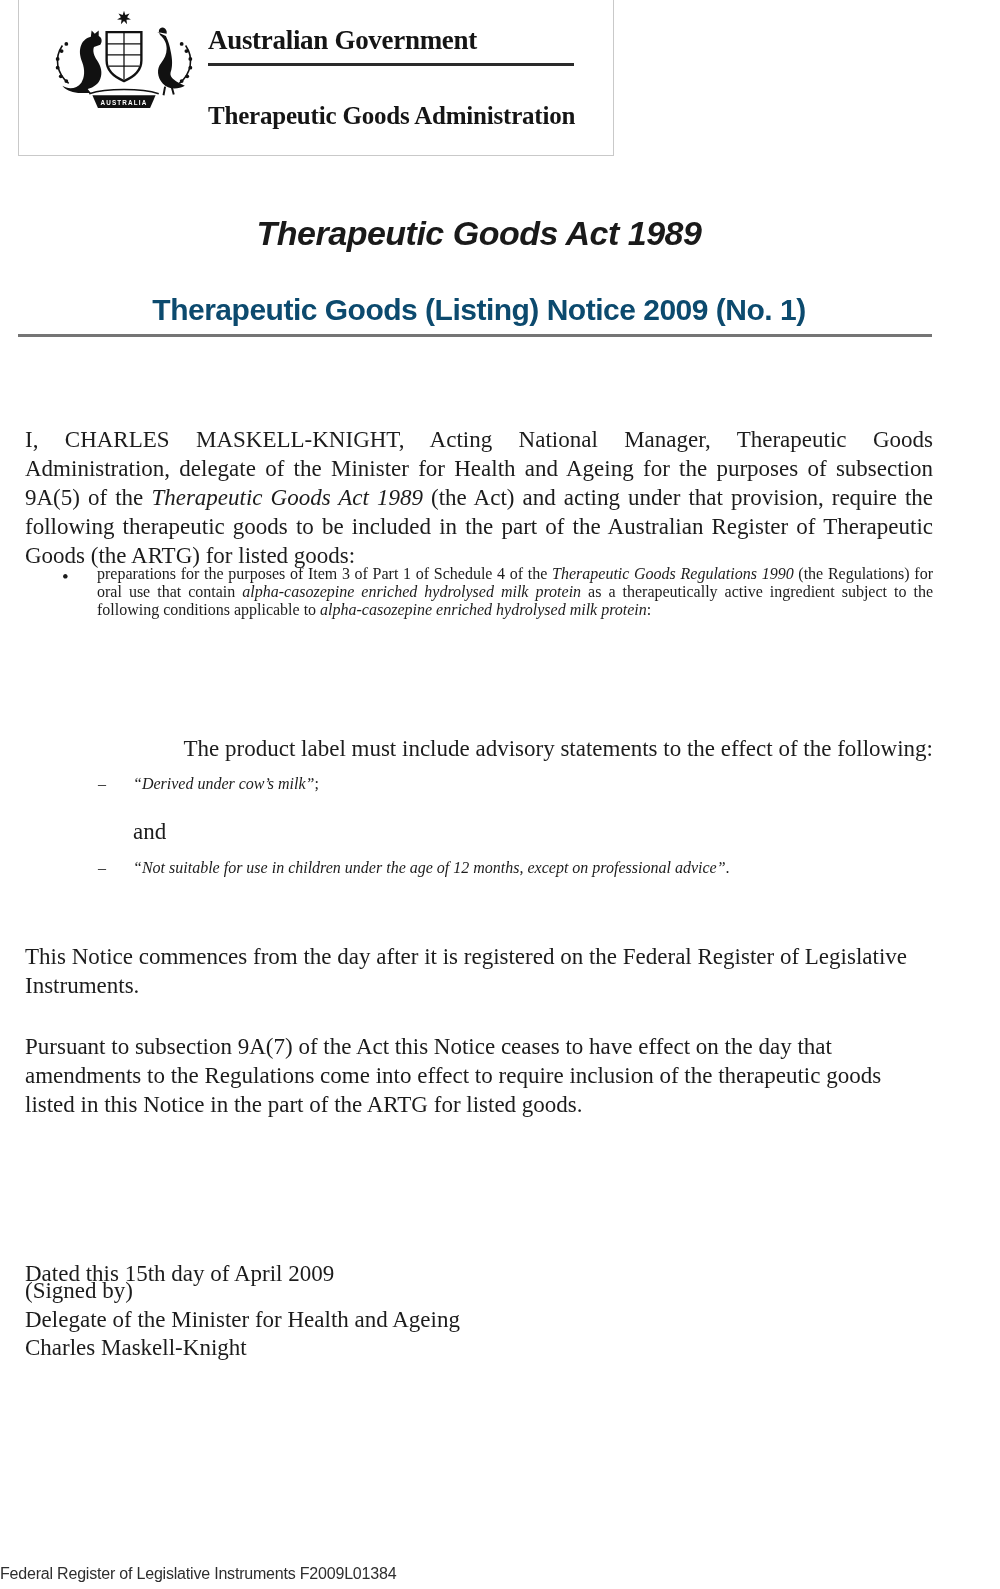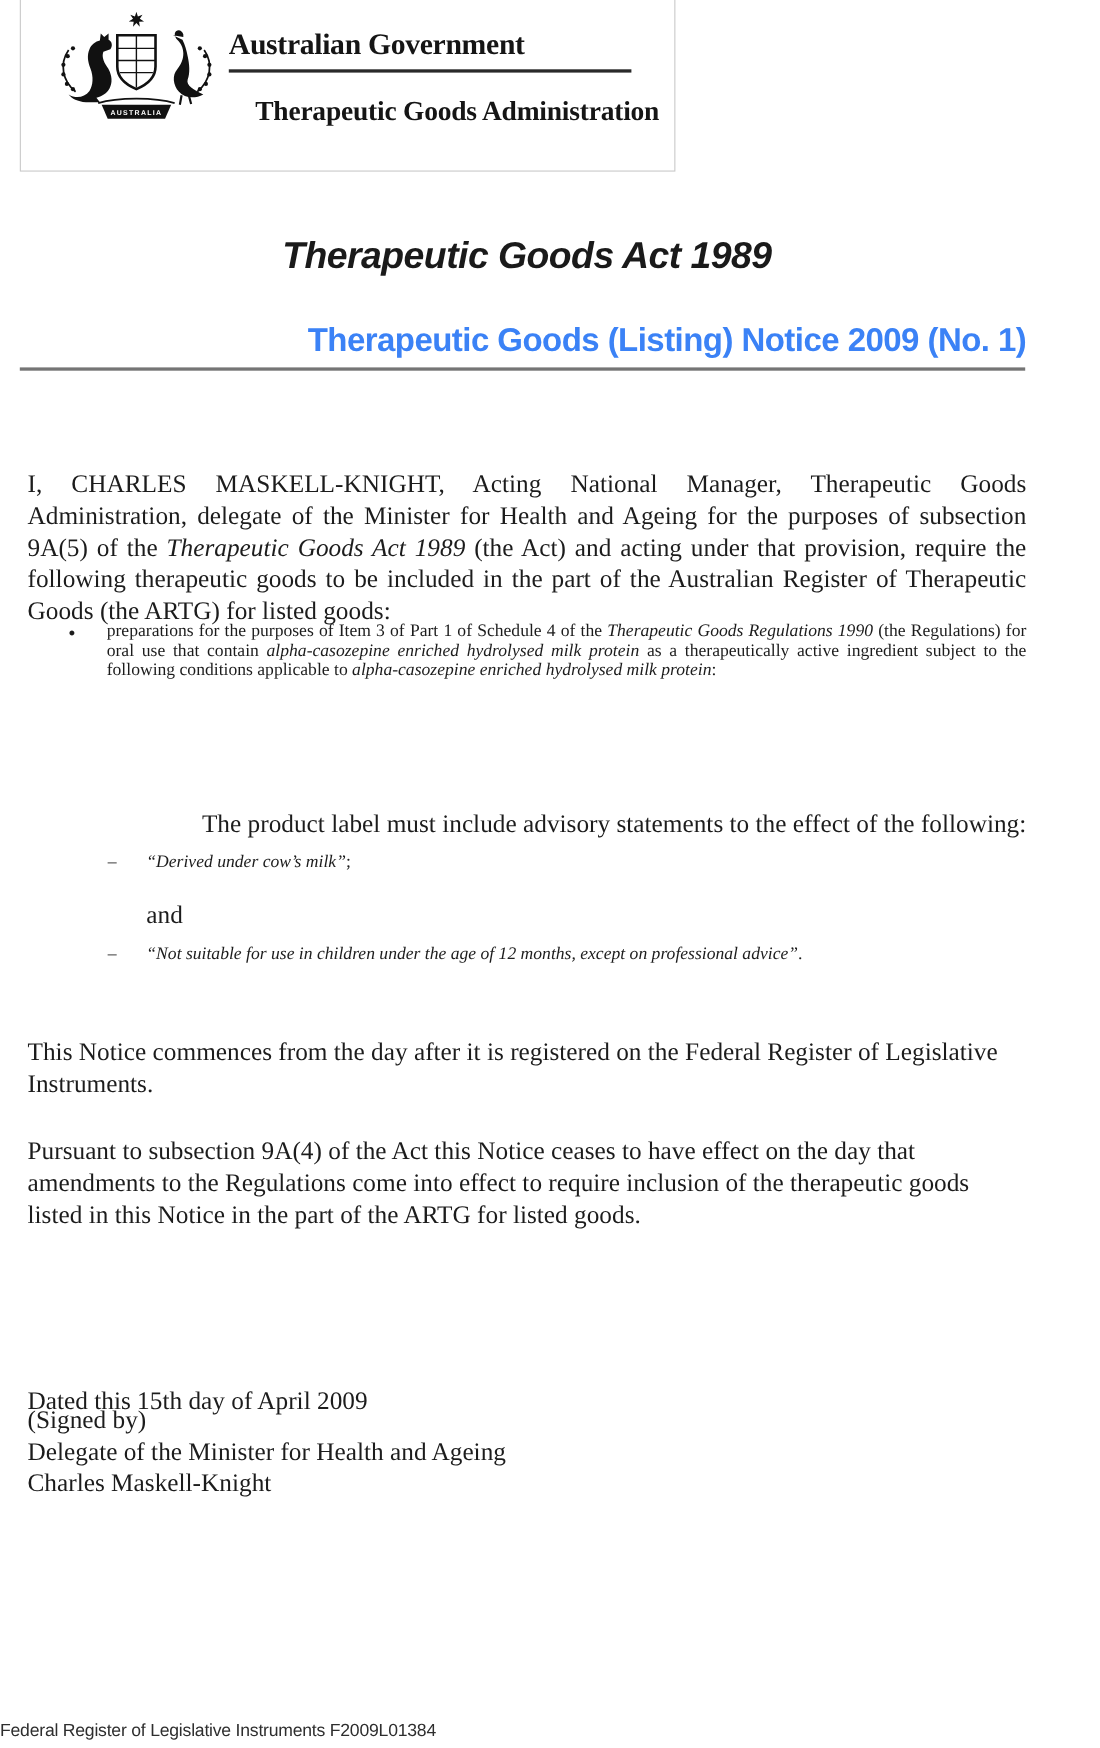--- a/index.html
+++ b/index.html
@@ -34,36 +34,36 @@
   .logo-rule{
     position:absolute; left:189px; top:64px;
     width:366px; height:3px; background:#2a2a2a;
   }
   .logo-dept{
     position:absolute; left:189px; top:72px;
     font:700 26px/1.15 "Liberation Serif", serif;
     color:var(--logo_ink); letter-spacing:-0.3px;
   }
   .logo-agency{
-    position:absolute; left:189px; top:89px;
+    position:absolute; left:189px; top:103px;
     font:700 25px/1.15 "Liberation Serif", serif;
-    color:var(--logo_ink); letter-spacing:-0.2px;margin-left:24px;
+    color:var(--logo_ink); letter-spacing:-0.2px;
   }
   
   .act-title{
     position:absolute; left:25px; top:212px; width:908px; margin:0;
     text-align:center;
     font:italic 700 34px/1.25 "Liberation Sans", sans-serif;
     color:#1a1a1a; letter-spacing:-0.5px;
   }
   .notice-title{
     position:absolute; left:25px; top:291px; width:908px; margin:0;
-    text-align:right;
+    text-align:center;
     font:700 30px/1.25 "Liberation Sans", sans-serif;
-    color:#3b82f6; letter-spacing:-0.5px;
+    color:#0c4a6e; letter-spacing:-0.5px;
   }
   .title-rule{
     position:absolute; left:18px; top:334px;
     width:914px; height:3px; background:var(--rule);
   }
   
   p{margin:0; font:23px/29px "Liberation Serif", serif; color:var(--ink);}
   i{font-style:italic;}
   .intro{
     position:absolute; left:25px; top:388px; width:908px;
@@ -175,21 +175,21 @@
   </div>
 
   <p class="connector">and</p>
 
   <div class="dash-item dash-2">
     <span class="marker">–</span>
     <span class="runs"><i>“Not suitable for use in children under the age of 12 months, except on professional advice”</i><span>.</span></span>
   </div>
 
   <p class="commencement">This Notice commences from the day after it is registered on the Federal Register of Legislative Instruments.</p>
-  <p class="cessation">Pursuant to subsection 9A(4) of the Act this Notice ceases to have effect on the day that amendments to the Regulations come into effect to require inclusion of the therapeutic goods listed in this Notice in the part of the ARTG for listed goods.</p>
+  <p class="cessation">Pursuant to subsection 9A(7) of the Act this Notice ceases to have effect on the day that amendments to the Regulations come into effect to require inclusion of the therapeutic goods listed in this Notice in the part of the ARTG for listed goods.</p>
   <p class="dated">Dated this 15th day of April 2009</p>
 
   <div class="signature">
     <p>(Signed by)</p>
     <p>Delegate of the Minister for Health and Ageing</p>
     <p>Charles Maskell-Knight</p>
   </div>
 
   <div class="footer">Federal Register of Legislative Instruments F2009L01384</div>
 

